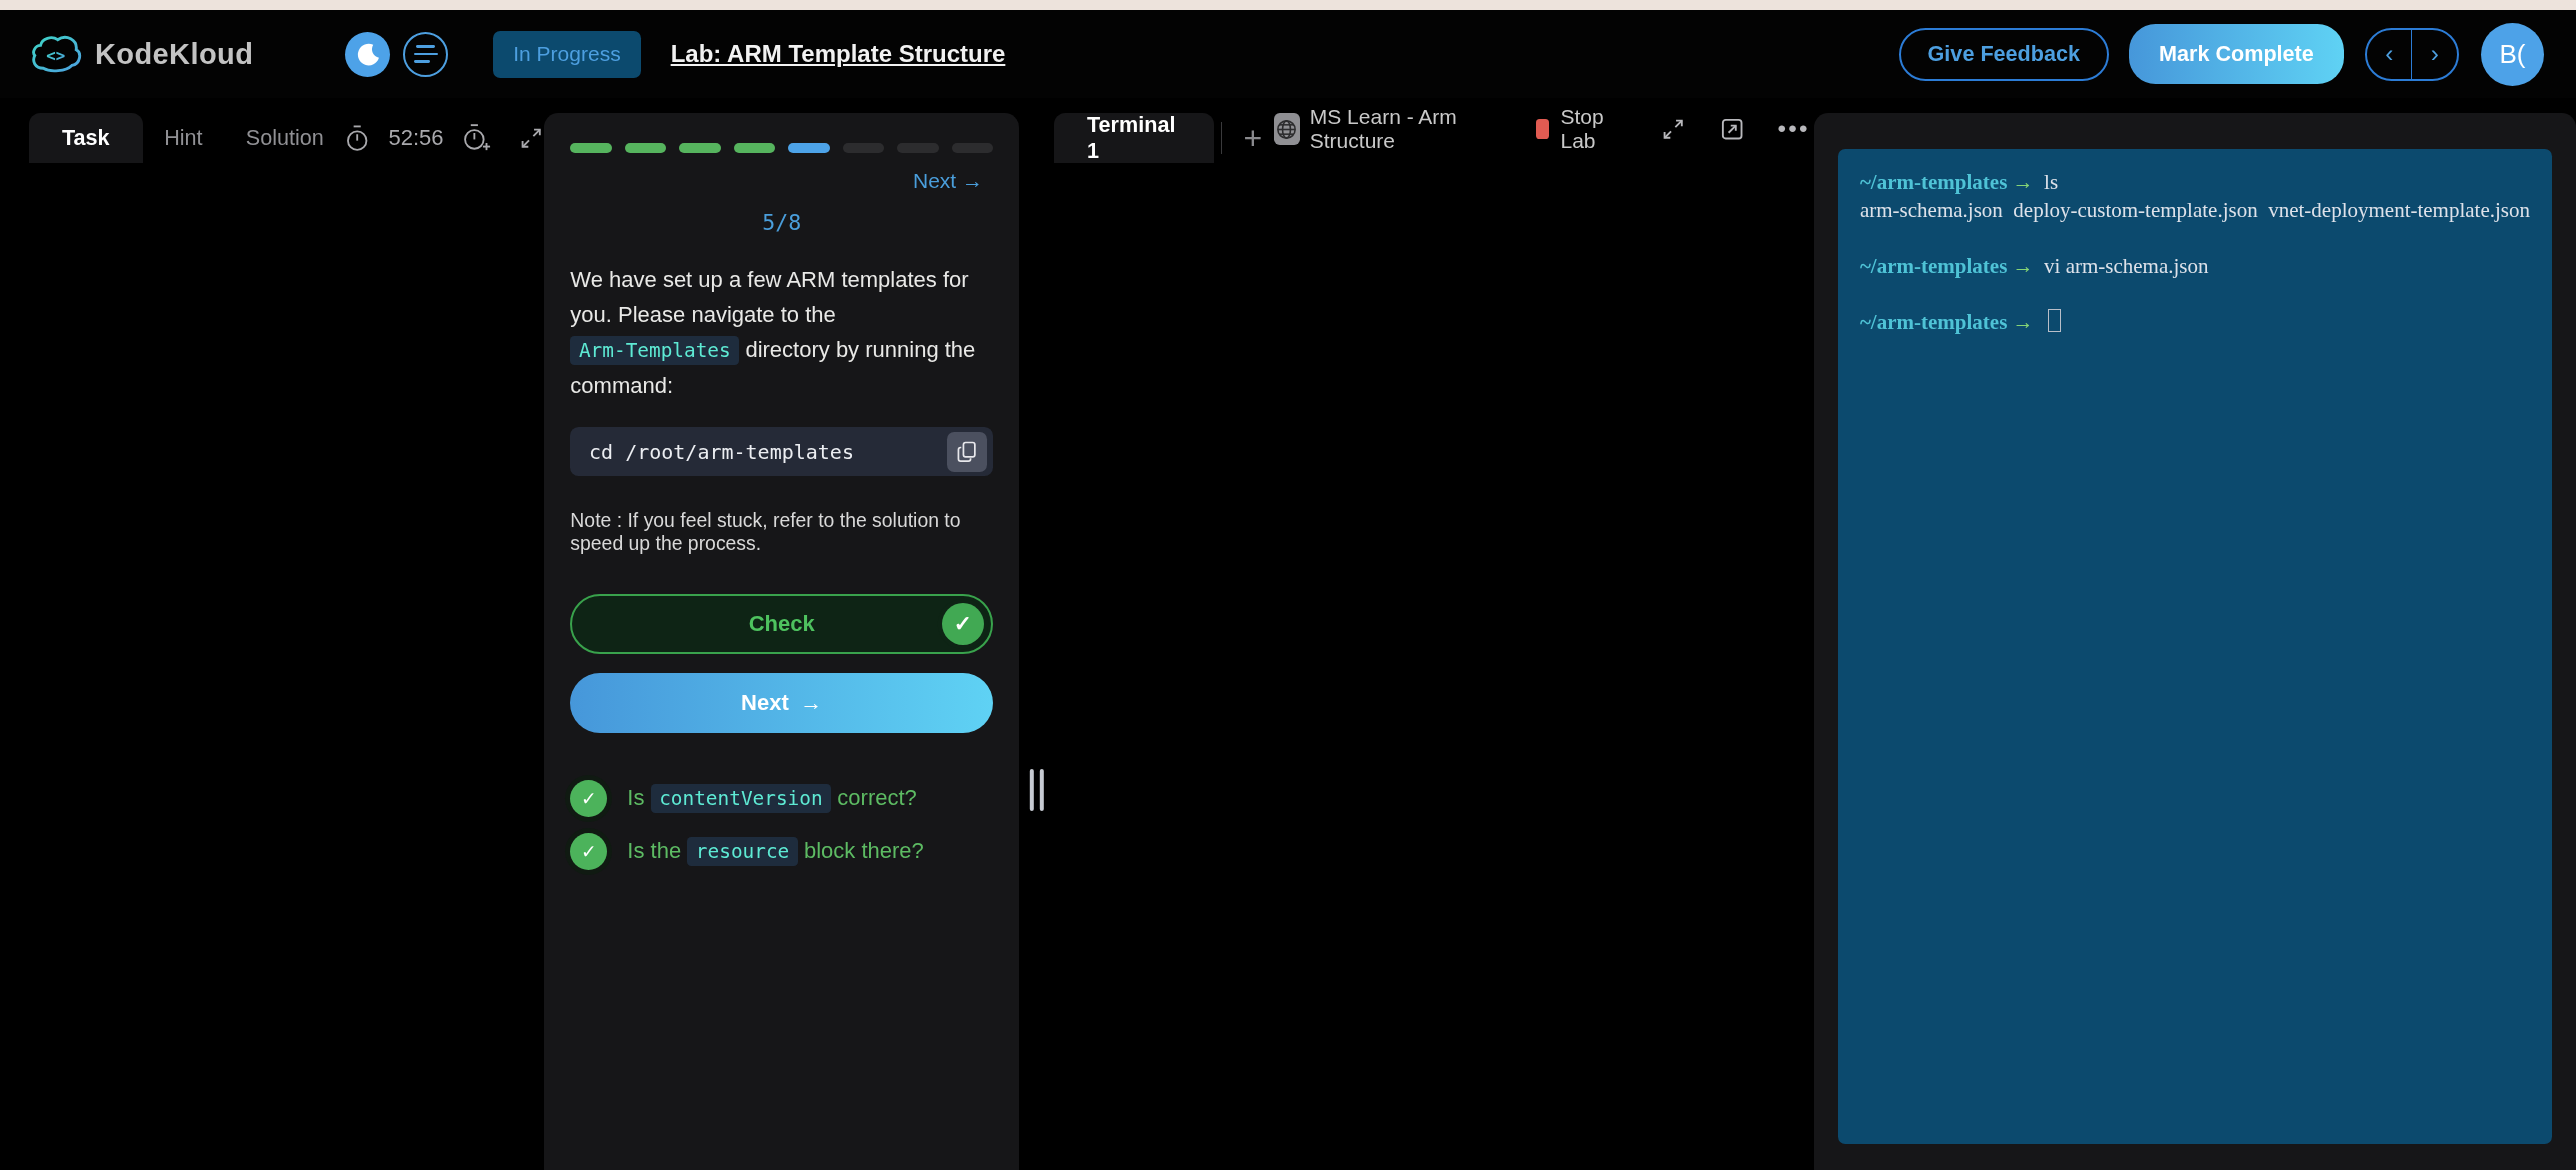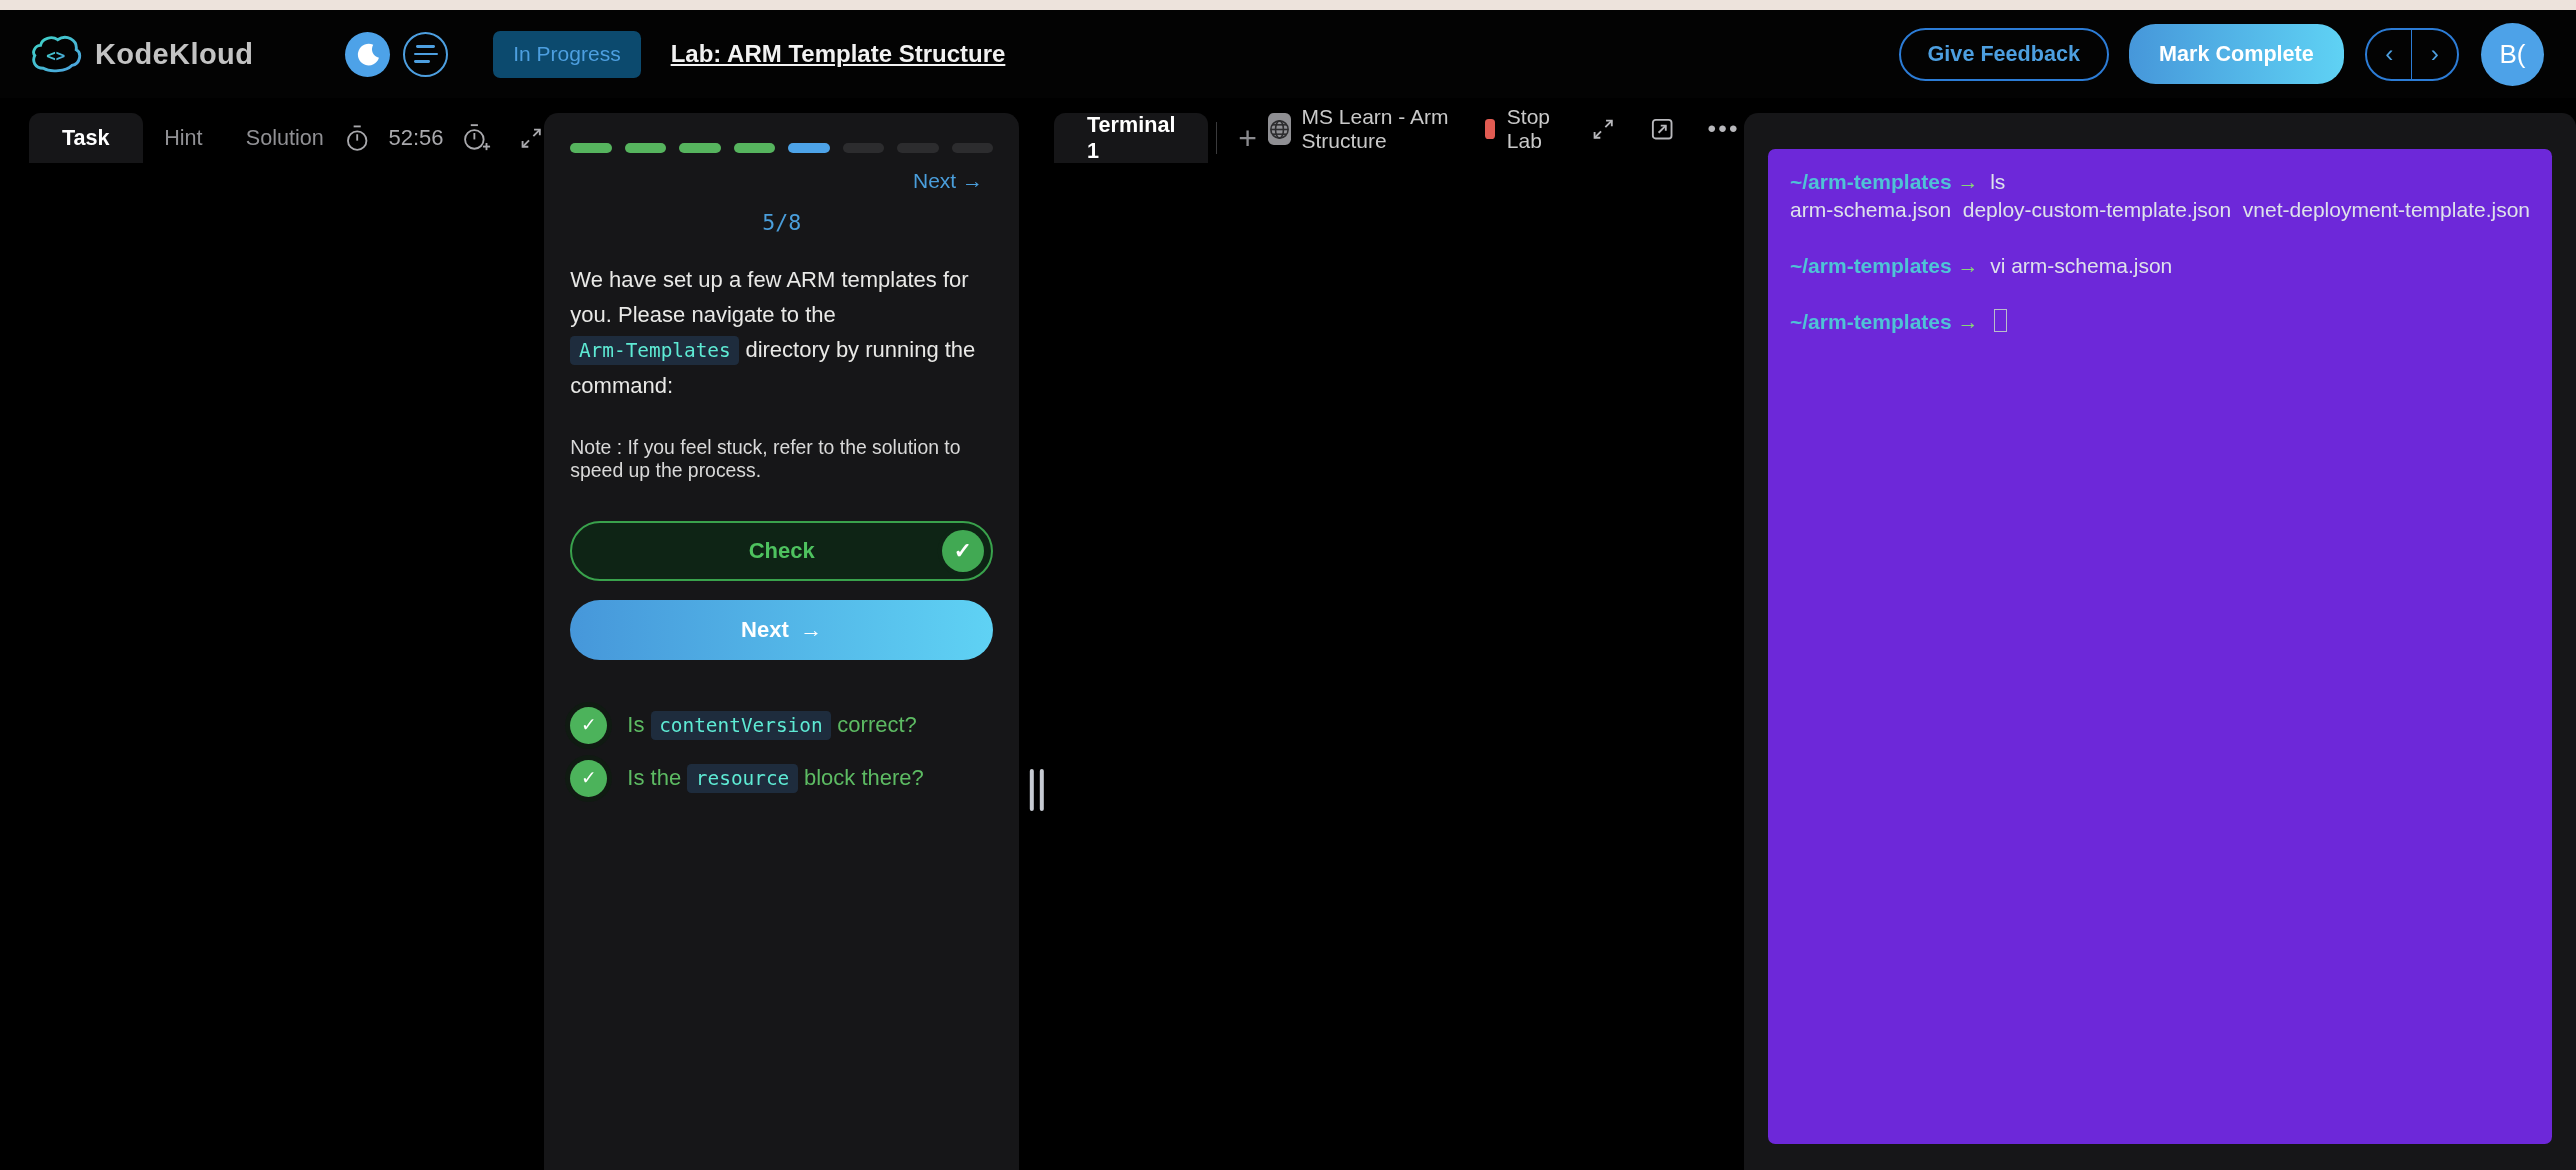--- a/index.html
+++ b/index.html
@@ -106,22 +106,22 @@
   .globe-chip { width:32px; height:32px; border-radius:5.8px; background:#8f8f93;
     display:flex; align-items:center; justify-content:center; }
   .resource-label { color:#c9c9c9; font-size:21px; margin-left:-4.3px; cursor:pointer; }
   .stop-group { display:flex; align-items:center; gap:11.5px; margin-left:18.7px; cursor:pointer; }
   .stop-square { width:17px; height:20px; border-radius:3.6px; background:#e15b52; }
   .stop-label { color:#c9c9c9; font-size:21px; }
   .meta-icon { color:#b8b8bc; margin-left:20px; cursor:pointer; display:flex; align-items:center; }
   .dots { color:#b8b8bc; font-size:24.4px; letter-spacing:2.2px; margin-left:18.7px; cursor:pointer; }
 
   .terminal-card { padding:36px 24.4px 26px 24.4px; display:flex; }
-  .terminal { flex:1; background:#6d28d9; border-radius:7.2px; padding:18.7px 21.6px;
-    font-family:Liberation Sans, sans-serif; font-size:21px; line-height:28px;
+  .terminal { flex:1; background:#0c4a6e; border-radius:7.2px; padding:18.7px 21.6px;
+    font-family:Liberation Serif, serif; font-size:21px; line-height:28px;
     color:#dee2ea; white-space:pre; overflow:hidden; }
   .terminal .p-path { color:#4fc3d6; font-weight:700; }
   .terminal .p-arrow { color:#86d576; }
   .terminal .cursor { display:inline-block; width:13px; height:23px;
     border:1.4px solid #b9bfc9; vertical-align:-2.9px; margin-left:4.3px; }
 
   
   .splitter { width:35px; flex:none; position:relative; }
   .splitter .grips { position:absolute; top:656px; left:50%; transform:translateX(-50%);
     display:flex; gap:5.8px; cursor:col-resize; }
@@ -236,20 +236,31 @@
         </div>
 
       <div class="next-link-row">
         <span class="next-link"><span>Next</span> <span>→</span></span>
       </div>
 
       <div class="step-indicator">5/8</div>
 
       <p class="para">We have set up a few ARM templates for you. Please navigate to the <span class="chip">Arm-Templates</span> directory by running the command:</p>
 
+      <div class="code-block">
+        <code>cd /root/arm-templates</code>
+        <button class="copy-btn">
+          <span>
+            <svg width="20" height="21.6" viewBox="0 0 28 30" fill="none" stroke="#e8e8ec" stroke-width="2.4">
+              <rect x="9" y="2" width="16" height="20" rx="3"></rect>
+              <path d="M6 9 H5 a3 3 0 0 0 -3 3 v13 a3 3 0 0 0 3 3 h11 a3 3 0 0 0 3 -3 v-1"></path>
+            </svg>
+          </span>
+        </button>
+      </div>
 
 
       <p class="note">Note : If you feel stuck, refer to the solution to speed up the process.</p>
 
       <button class="check-btn">
         <span>Check</span>
         <span class="done-circle">✓</span>
       </button>
 
       <button class="next-btn">

